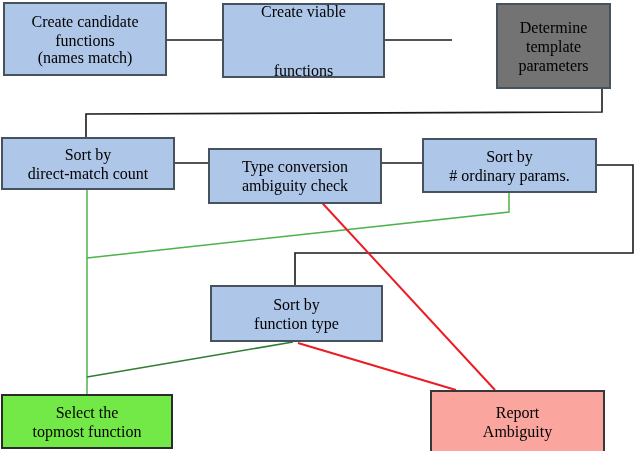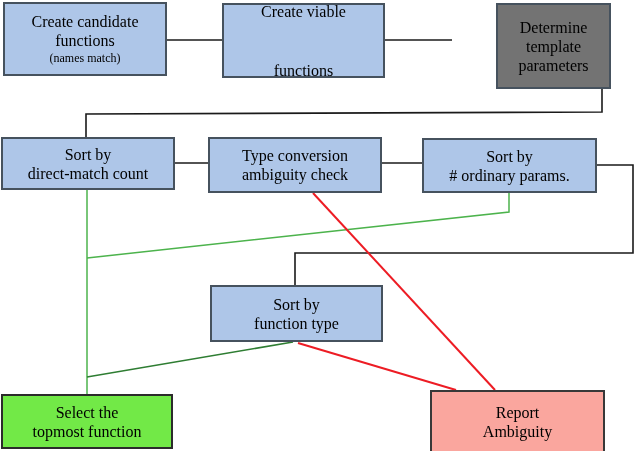--- a/index.html
+++ b/index.html
@@ -23,21 +23,21 @@
     display: flex;
     flex-direction: column;
     align-items: center;
     justify-content: center;
     text-align: center;
     color: #000000;
     font-size: 16px;
     line-height: 19px;
   }
   .node .note {
-    font-size: 12px;
+    font-size: 16px;
     line-height: 16px;
   }
 </style>
 </head>
 <body>
 
 <div id="stage">
   <svg id="edge-layer" viewBox="0 0 636 451" xmlns="http://www.w3.org/2000/svg">
       <polyline points="167,40 222,40" fill="none" stroke="#1a1a1a" stroke-width="1.6" stroke-linejoin="miter"></polyline>
       <polyline points="385,40 452,40" fill="none" stroke="#1a1a1a" stroke-width="1.6" stroke-linejoin="miter"></polyline>
@@ -63,21 +63,21 @@
       </div>
       <div class="node" style="left: 452px; top: 3px; width: 115px; height: 86px; background: #737373; border: 2px solid rgb(70, 82, 94); margin-left: 44px;">
         <div>Determine</div>
         <div>template</div>
         <div>parameters</div>
       </div>
       <div class="node" style="left: 1px; top: 137px; width: 174px; height: 53px; background: rgb(174, 198, 232); border: 2px solid rgb(70, 82, 94);">
         <div>Sort by</div>
         <div>direct-match count</div>
       </div>
-      <div class="node" style="left: 208px; top: 137px; width: 174px; height: 56px; background: rgb(174, 198, 232); border: 2px solid rgb(70, 82, 94);">
+      <div class="node" style="left: 208px; top: 148px; width: 174px; height: 56px; background: rgb(174, 198, 232); border: 2px solid rgb(70, 82, 94);">
         <div>Type conversion</div>
         <div>ambiguity check</div>
       </div>
       <div class="node" style="left: 422px; top: 138px; width: 175px; height: 55px; background: rgb(174, 198, 232); border: 2px solid rgb(70, 82, 94);">
         <div>Sort by</div>
         <div># ordinary params.</div>
       </div>
       <div class="node" style="left: 210px; top: 285px; width: 173px; height: 57px; background: rgb(174, 198, 232); border: 2px solid rgb(70, 82, 94);">
         <div>Sort by</div>
         <div>function type</div>

